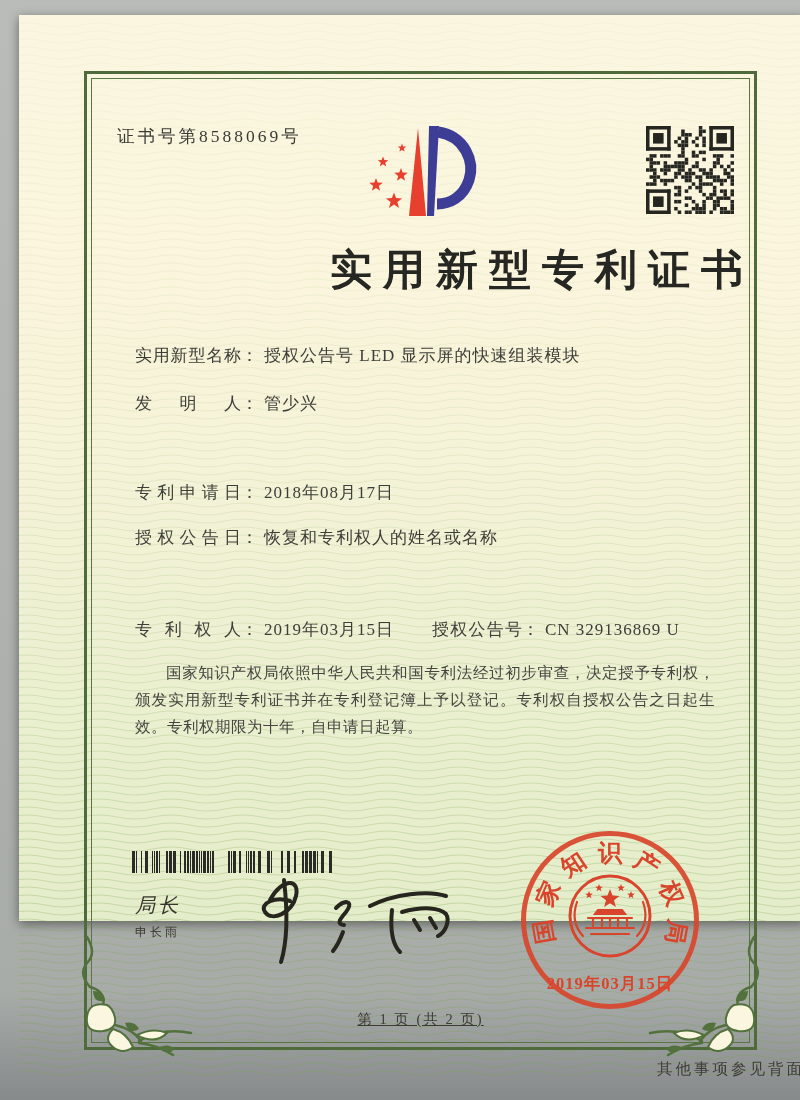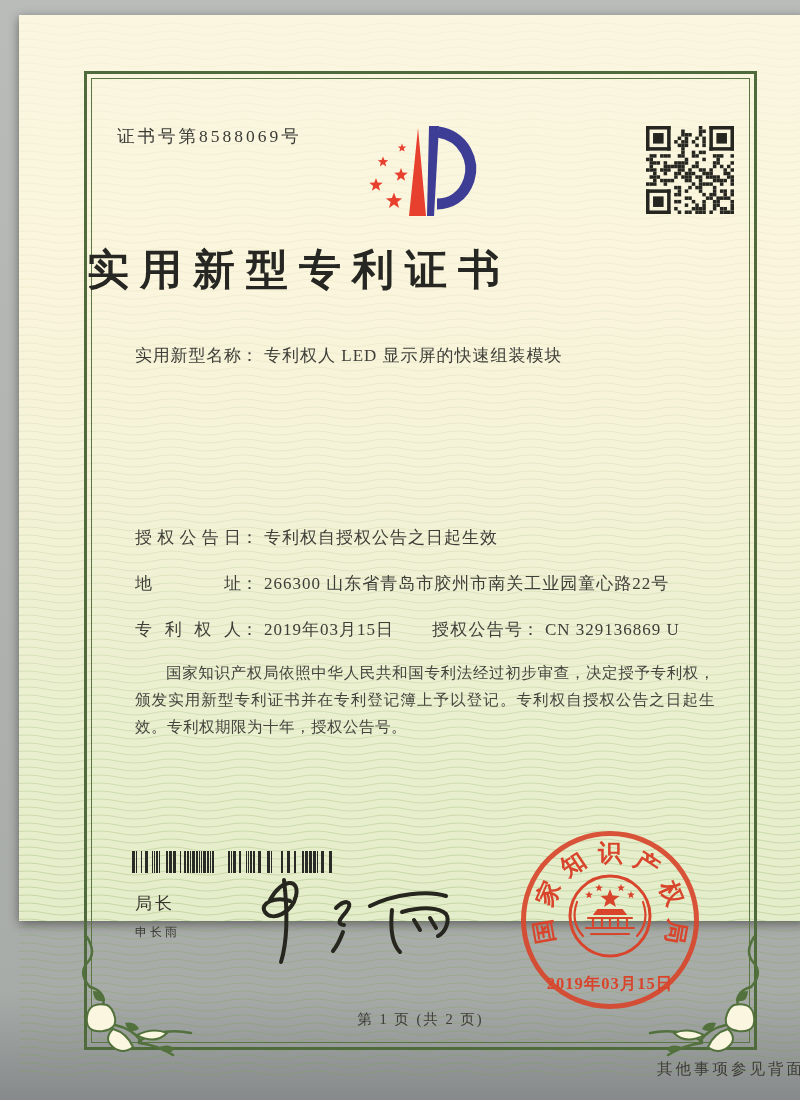--- a/index.html
+++ b/index.html
@@ -18,44 +18,44 @@
   #waves{position:absolute;left:0;top:0;z-index:0;}
   .frame{
     position:absolute;left:65px;top:56px;width:667px;height:973px;
     border:3px solid #4f6a3b;z-index:1;
   }
   .frame-inner{position:absolute;inset:4px;border:1px solid #5b7545;}
   .cert-no{position:absolute;left:30px;top:50px;font-size:17.5px;letter-spacing:3px;color:#3b3b36;}
   .logo{position:absolute;left:260px;top:44px;}
   .qr{position:absolute;left:559px;top:52px;}
   .title{
-    position:absolute;left:0;top:168px;width:100%;text-align:left;
+    position:absolute;left:0;top:168px;width:100%;text-align:right;
     font-size:42px;font-weight:bold;letter-spacing:11px;color:#262622;
   }
   .row{position:absolute;left:48px;width:590px;font-size:17px;color:#3e3e38;white-space:nowrap;}
   .lbl{display:inline-block;width:106px;text-align:justify;text-align-last:justify;vertical-align:top;}
   .colon{margin-right:6px;}
   .val{letter-spacing:1px;}
   .pair2{position:absolute;left:297px;top:0;}
   .paras{position:absolute;left:48px;top:585px;width:580px;font-size:15.5px;line-height:27px;
          color:#45453e;text-align:justify;letter-spacing:.5px;}
   .paras p{margin:0 0 8px 0;text-indent:2em;}
   .barcode{position:absolute;left:43px;top:777px;}
-  .officer-title{position:absolute;left:48px;top:818px;font-size:17px;letter-spacing:3px;color:#36362f;
-    font-family:"Liberation Sans","DejaVu Sans",sans-serif;}
+  .officer-title{position:absolute;left:48px;top:818px;font-size:20px;letter-spacing:3px;color:#36362f;
+    font-family:"Liberation Sans","DejaVu Sans",sans-serif;font-style:italic;}
   .officer-name{position:absolute;left:48px;top:850px;font-size:12px;letter-spacing:3px;color:#36362f;
     font-family:"Liberation Sans","DejaVu Sans",sans-serif;}
   .signature{position:absolute;left:145px;top:792px;}
   .seal{position:absolute;left:434px;top:757px;width:178px;height:178px;z-index:2;mix-blend-mode:multiply;}
   .seal-circle{position:absolute;inset:0;border:5px solid #d8452c;border-radius:50%;opacity:.92;}
   .ring-ch{position:absolute;left:50%;top:50%;font-size:24px;font-weight:bold;color:#d8452c;}
   .emblem{position:absolute;left:50%;top:50%;transform:translate(-50%,-54%);}
   .seal-date{position:absolute;left:-8px;top:142px;width:194px;text-align:center;
     font-size:16.5px;font-weight:bold;color:#d8452c;letter-spacing:1px;white-space:nowrap;}
-  .page-info{position:absolute;left:0;top:936px;width:100%;text-align:center;font-size:14.5px;color:#3c3c35;letter-spacing:2px;}
+  .page-info{position:absolute;left:0;top:936px;width:100%;text-align:center;font-size:14.5px;color:#3c3c35;letter-spacing:2px;text-decoration:underline;}
   .footer-note{position:absolute;left:0;top:1044px;width:100%;text-align:right;font-size:15.5px;color:#3e3e37;letter-spacing:3px;z-index:1;}
   .orn{position:absolute;width:130px;height:130px;z-index:3;}
   .orn-left{left:-14px;bottom:-14px;}
   .orn-right{right:-14px;bottom:-14px;transform:scaleX(-1);}
 </style>
 </head>
 <body>
 
 <div class="paper">
   <svg id="waves" width="786" height="1066">
@@ -420,37 +420,40 @@
         <rect x="63.36" y="84.48" width="3.52" height="3.52" fill="#262621"></rect>
         <rect x="73.92" y="84.48" width="3.52" height="3.52" fill="#262621"></rect>
         <rect x="77.44" y="84.48" width="3.52" height="3.52" fill="#262621"></rect>
         <rect x="80.96" y="84.48" width="3.52" height="3.52" fill="#262621"></rect>
         <rect x="84.48" y="84.48" width="3.52" height="3.52" fill="#262621"></rect>
       </svg>
 
     <div class="title">实用新型专利证书</div>
 
     <div class="row" style="top:270px">
-      <span class="lbl">实用新型名称</span><span class="colon">：</span><span class="val">专利权人 LED 显示屏的快速组装模块</span>
+      <span class="lbl">实用新型名称</span><span class="colon">：</span><span class="val">授权公告号 LED 显示屏的快速组装模块</span>
+    </div>
+    <div class="row" style="top:318px">
+      <span class="lbl">发明人</span><span class="colon">：</span><span class="val">管少兴</span>
+    </div>
+    <div class="row" style="top:407px">
+      <span class="lbl">专利申请日</span><span class="colon">：</span><span class="val">2018年08月17日</span>
     </div>
     <div class="row" style="top:452px">
-      <span class="lbl">授权公告日</span><span class="colon">：</span><span class="val">专利权自授权公告之日起生效</span>
-    </div>
-    <div class="row" style="top:498px">
-      <span class="lbl">地址</span><span class="colon">：</span><span class="val">266300 山东省青岛市胶州市南关工业园童心路22号</span>
+      <span class="lbl">授权公告日</span><span class="colon">：</span><span class="val">恢复和专利权人的姓名或名称</span>
     </div>
     <div class="row" style="top:544px">
       <span class="lbl">专利权人</span><span class="colon">：</span><span class="val">2019年03月15日</span>
       <span class="pair2">
         <span class="lbl" style="width:90px">授权公告号</span><span class="colon">：</span><span class="val">CN 329136869 U</span>
       </span>
     </div>
 
     <div class="paras">
-      <p>国家知识产权局依照中华人民共和国专利法经过初步审查，决定授予专利权，颁发实用新型专利证书并在专利登记簿上予以登记。专利权自授权公告之日起生效。专利权期限为十年，授权公告号。</p>
+      <p>国家知识产权局依照中华人民共和国专利法经过初步审查，决定授予专利权，颁发实用新型专利证书并在专利登记簿上予以登记。专利权自授权公告之日起生效。专利权期限为十年，自申请日起算。</p>
     </div>
 
     <svg class="barcode" id="barcode" width="204" height="22">
         <rect x="2" y="0" width="3" height="22" fill="#2a2a26"></rect>
         <rect x="6" y="0" width="1" height="22" fill="#2a2a26"></rect>
         <rect x="11" y="0" width="1" height="22" fill="#2a2a26"></rect>
         <rect x="15" y="0" width="3" height="22" fill="#2a2a26"></rect>
         <rect x="22" y="0" width="1" height="22" fill="#2a2a26"></rect>
         <rect x="24" y="0" width="1" height="22" fill="#2a2a26"></rect>
         <rect x="26" y="0" width="2" height="22" fill="#2a2a26"></rect>

